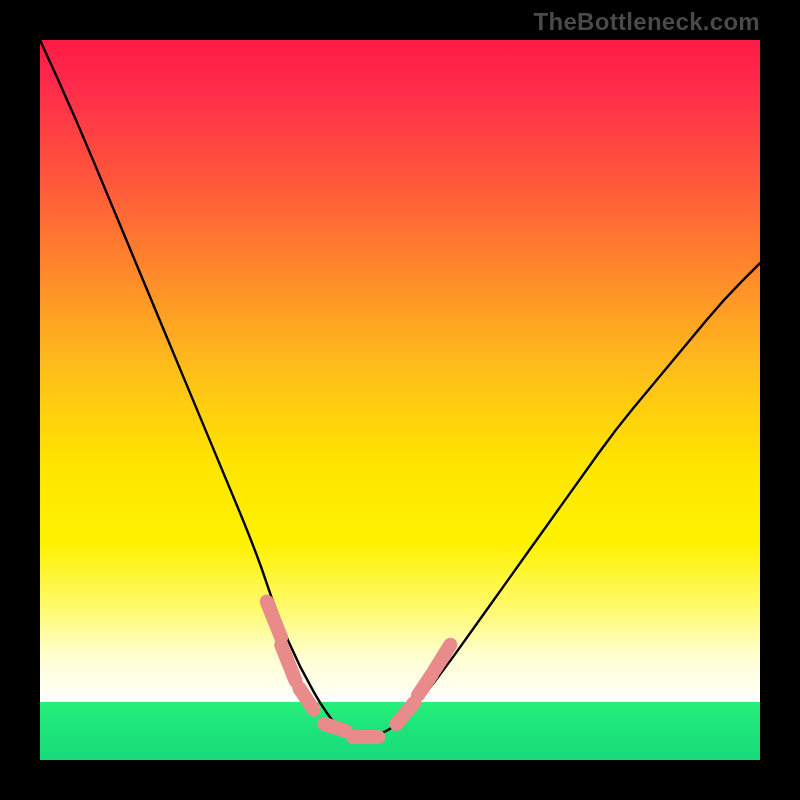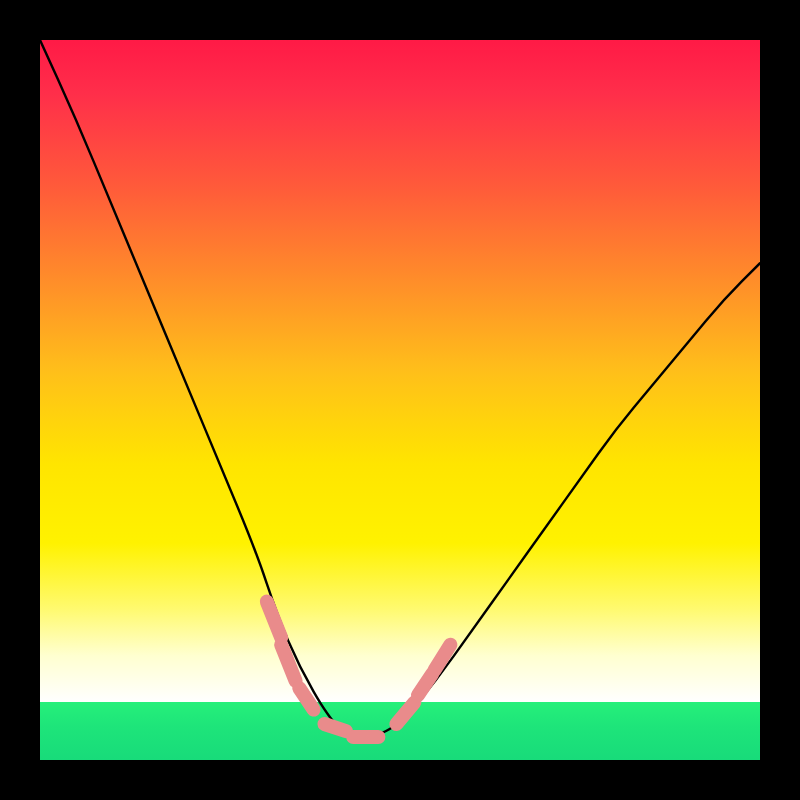--- a/index.html
+++ b/index.html
@@ -83,13 +83,14 @@
           <line x1="259.2" y1="648.0" x2="273.6" y2="669.6"></line>
           <line x1="284.4" y1="684.0" x2="306.0" y2="691.2"></line>
           <line x1="313.2" y1="697.0" x2="338.4" y2="697.0"></line>
           <line x1="356.4" y1="684.0" x2="374.4" y2="662.4"></line>
           <line x1="378.0" y1="655.2" x2="392.4" y2="633.6"></line>
           <line x1="394.6" y1="630.0" x2="410.4" y2="604.8"></line>
         </g>
     </svg>
   </div>
 
+  <div class="watermark" style="right:40px; top:8px;">TheBottleneck.com</div>
 </div>
 
 </body></html>

